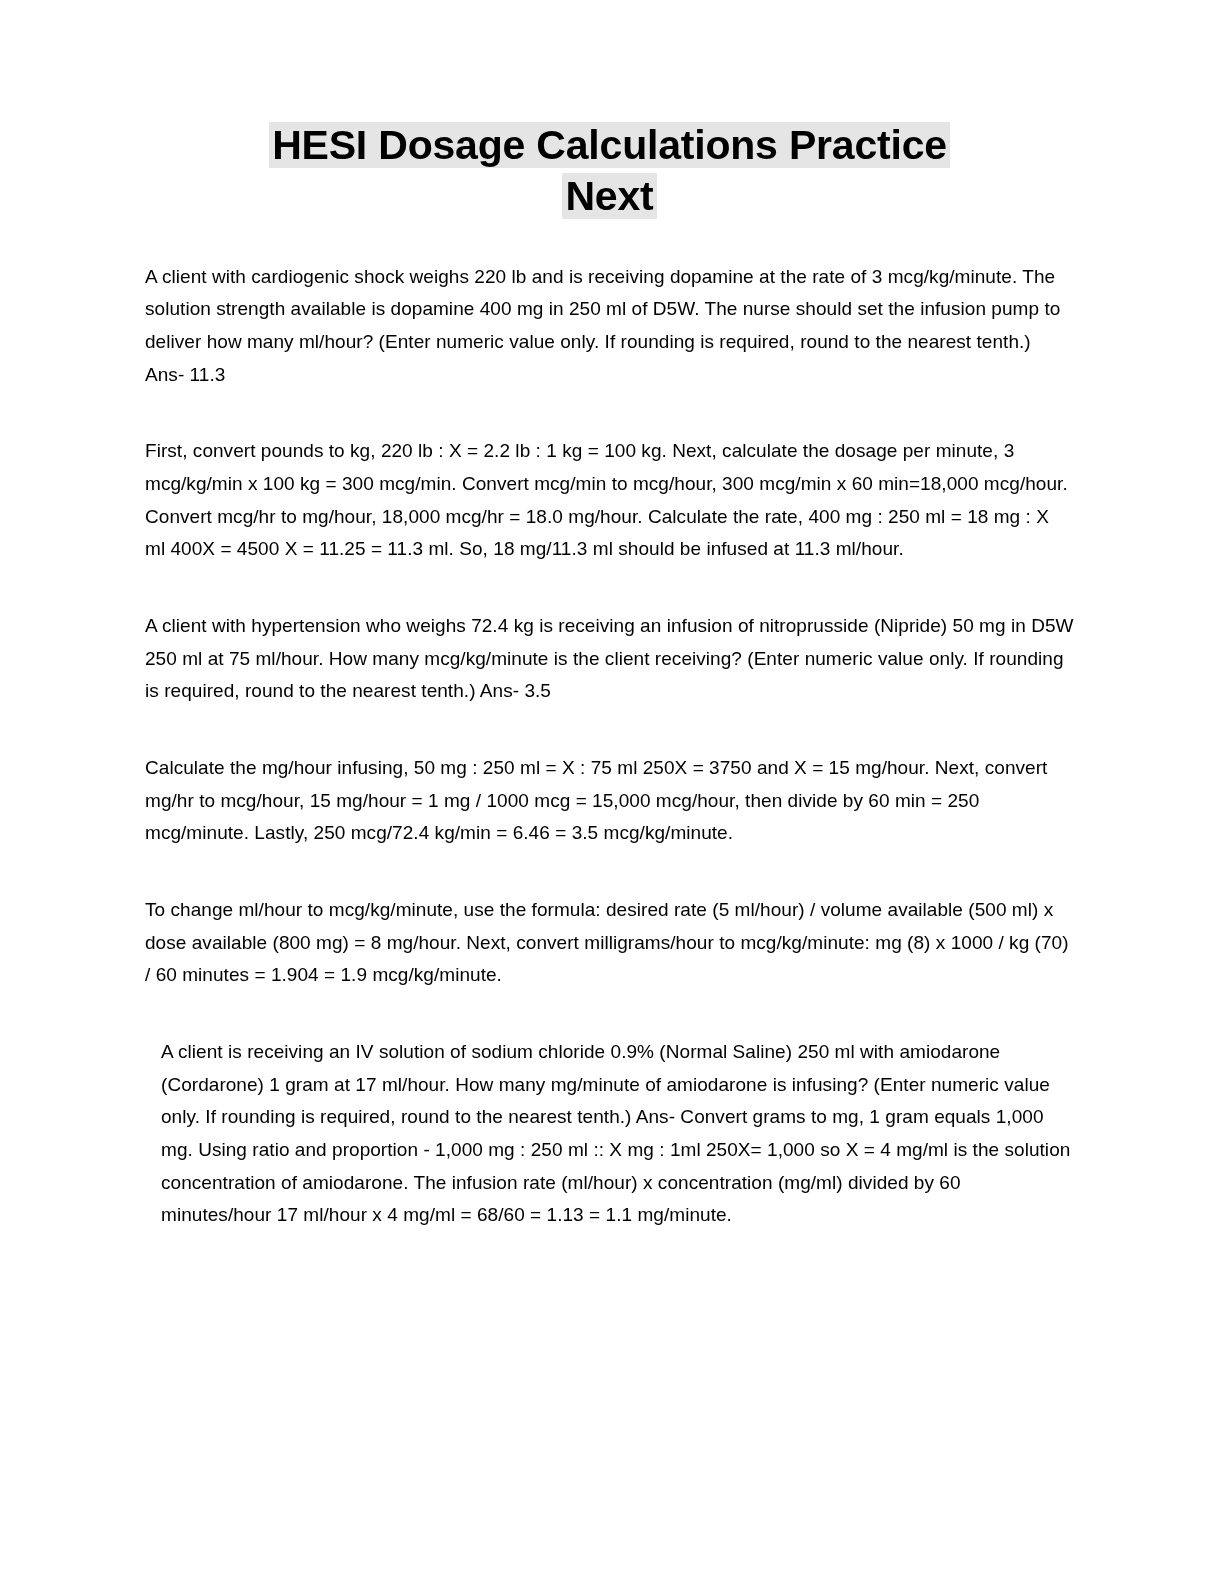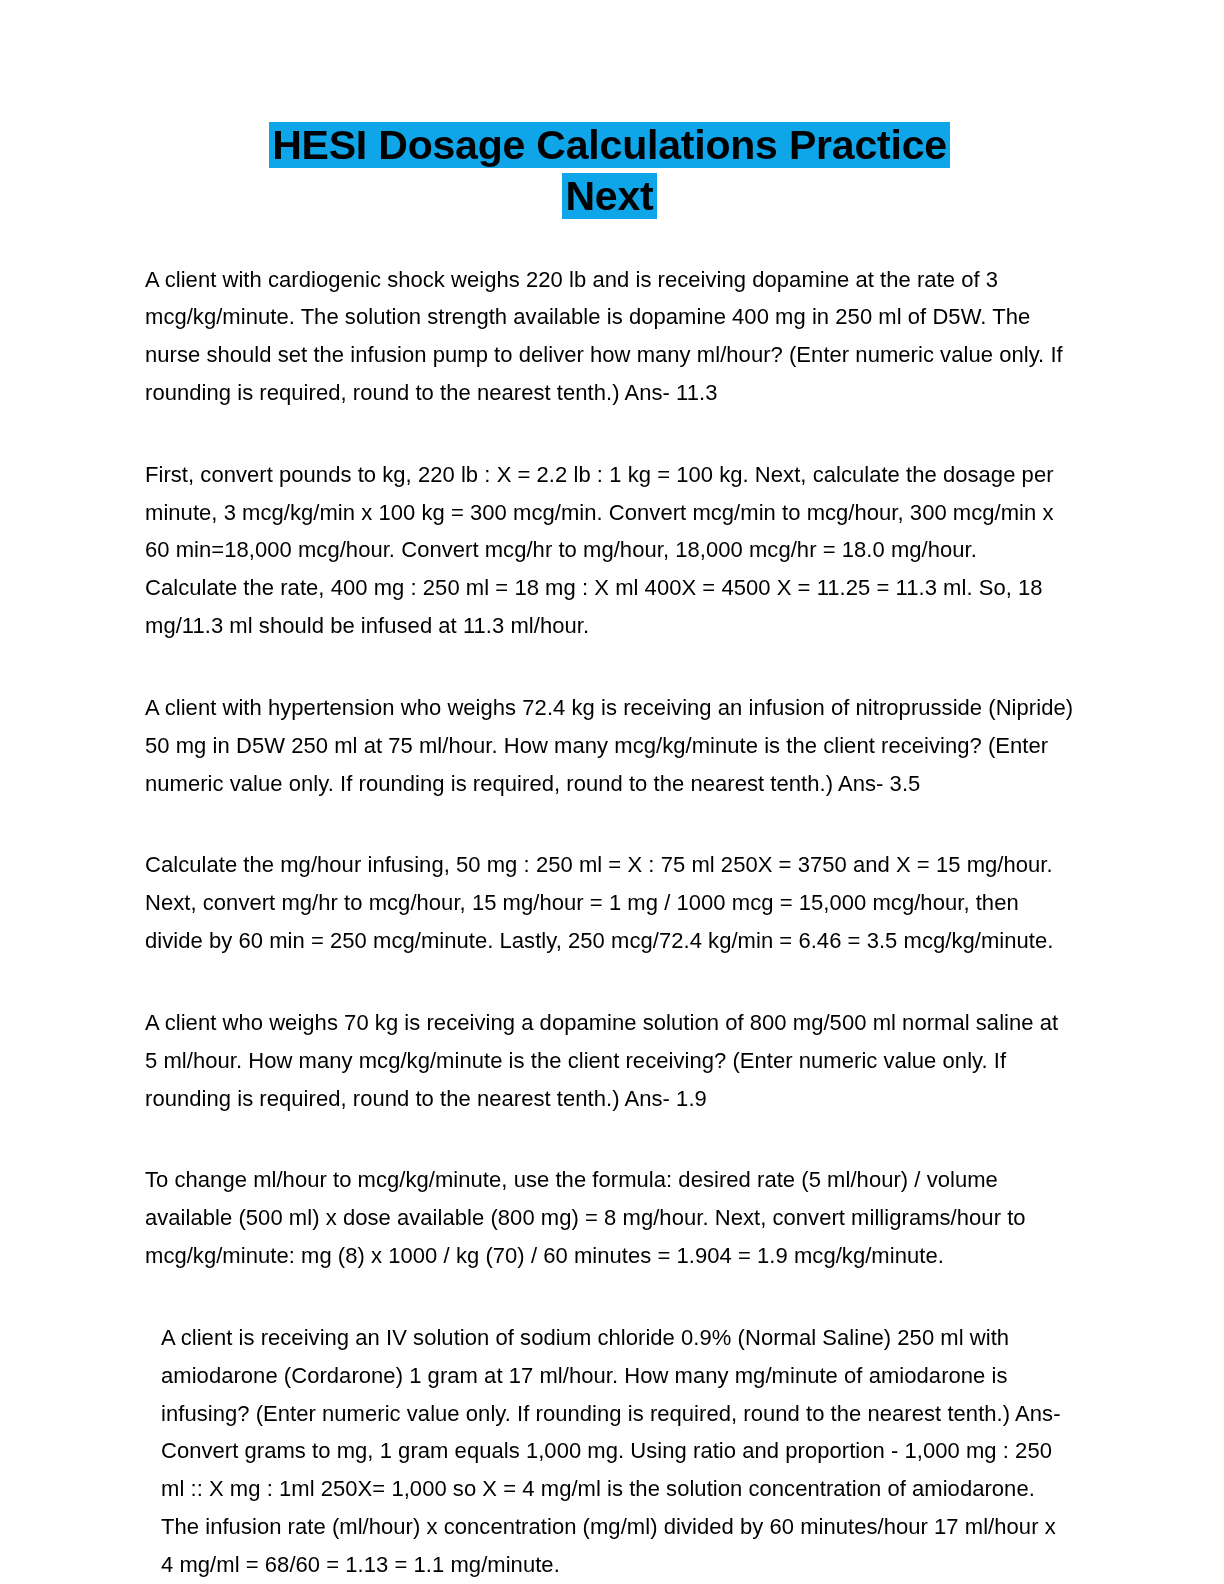--- a/index.html
+++ b/index.html
@@ -24,27 +24,27 @@
   }
   .doc-title {
     text-align: center;
     font-size: 41px;
     font-weight: bold;
     line-height: 1.25;
     margin: 0 0 38px 0;
     letter-spacing: -0.2px;
   }
   .doc-title .hl {
-    background: #0ea5e9;
+    background: #e5e5e5;
     padding: 0 3px;
     box-decoration-break: clone;
     -webkit-box-decoration-break: clone;
   }
   .para {
-    font-size: 22px;
+    font-size: 19px;
     line-height: 1.72;
     text-align: left;
     margin: 0 0 44px 0;
     letter-spacing: 0.05px;
   }
   .para:last-child {
     margin-bottom: 0;
     margin-left: 16px;
   }
 </style>
@@ -55,17 +55,16 @@
 
   <h1 class="doc-title">
     <span class="hl">HESI Dosage Calculations Practice</span><br>
     <span class="hl">Next</span>
   </h1>
 
   <p class="para">A client with cardiogenic shock weighs 220 lb and is receiving dopamine at the rate of 3 mcg/kg/minute. The solution strength available is dopamine 400 mg in 250 ml of D5W. The nurse should set the infusion pump to deliver how many ml/hour? (Enter numeric value only. If rounding is required, round to the nearest tenth.) Ans- 11.3</p>
   <p class="para">First, convert pounds to kg, 220 lb : X = 2.2 lb : 1 kg = 100 kg. Next, calculate the dosage per minute, 3 mcg/kg/min x 100 kg = 300 mcg/min. Convert mcg/min to mcg/hour, 300 mcg/min x 60 min=18,000 mcg/hour. Convert mcg/hr to mg/hour, 18,000 mcg/hr = 18.0 mg/hour. Calculate the rate, 400 mg : 250 ml = 18 mg : X ml 400X = 4500 X = 11.25 = 11.3 ml. So, 18 mg/11.3 ml should be infused at 11.3 ml/hour.</p>
   <p class="para">A client with hypertension who weighs 72.4 kg is receiving an infusion of nitroprusside (Nipride) 50 mg in D5W 250 ml at 75 ml/hour. How many mcg/kg/minute is the client receiving? (Enter numeric value only. If rounding is required, round to the nearest tenth.) Ans- 3.5</p>
   <p class="para">Calculate the mg/hour infusing, 50 mg : 250 ml = X : 75 ml 250X = 3750 and X = 15 mg/hour. Next, convert mg/hr to mcg/hour, 15 mg/hour = 1 mg / 1000 mcg = 15,000 mcg/hour, then divide by 60 min = 250 mcg/minute. Lastly, 250 mcg/72.4 kg/min = 6.46 = 3.5 mcg/kg/minute.</p>
-  <p class="para">A client who weighs 70 kg is receiving a dopamine solution of 800 mg/500 ml normal saline at 5 ml/hour. How many mcg/kg/minute is the client receiving? (Enter numeric value only. If rounding is required, round to the nearest tenth.) Ans- 1.9</p>
   <p class="para">To change ml/hour to mcg/kg/minute, use the formula: desired rate (5 ml/hour) / volume available (500 ml) x dose available (800 mg) = 8 mg/hour. Next, convert milligrams/hour to mcg/kg/minute: mg (8) x 1000 / kg (70) / 60 minutes = 1.904 = 1.9 mcg/kg/minute.</p>
   <p class="para">A client is receiving an IV solution of sodium chloride 0.9% (Normal Saline) 250 ml with amiodarone (Cordarone) 1 gram at 17 ml/hour. How many mg/minute of amiodarone is infusing? (Enter numeric value only. If rounding is required, round to the nearest tenth.) Ans- Convert grams to mg, 1 gram equals 1,000 mg. Using ratio and proportion - 1,000 mg : 250 ml :: X mg : 1ml 250X= 1,000 so X = 4 mg/ml is the solution concentration of amiodarone. The infusion rate (ml/hour) x concentration (mg/ml) divided by 60 minutes/hour 17 ml/hour x 4 mg/ml = 68/60 = 1.13 = 1.1 mg/minute.</p>
 
 </div>
 
 </body></html>

